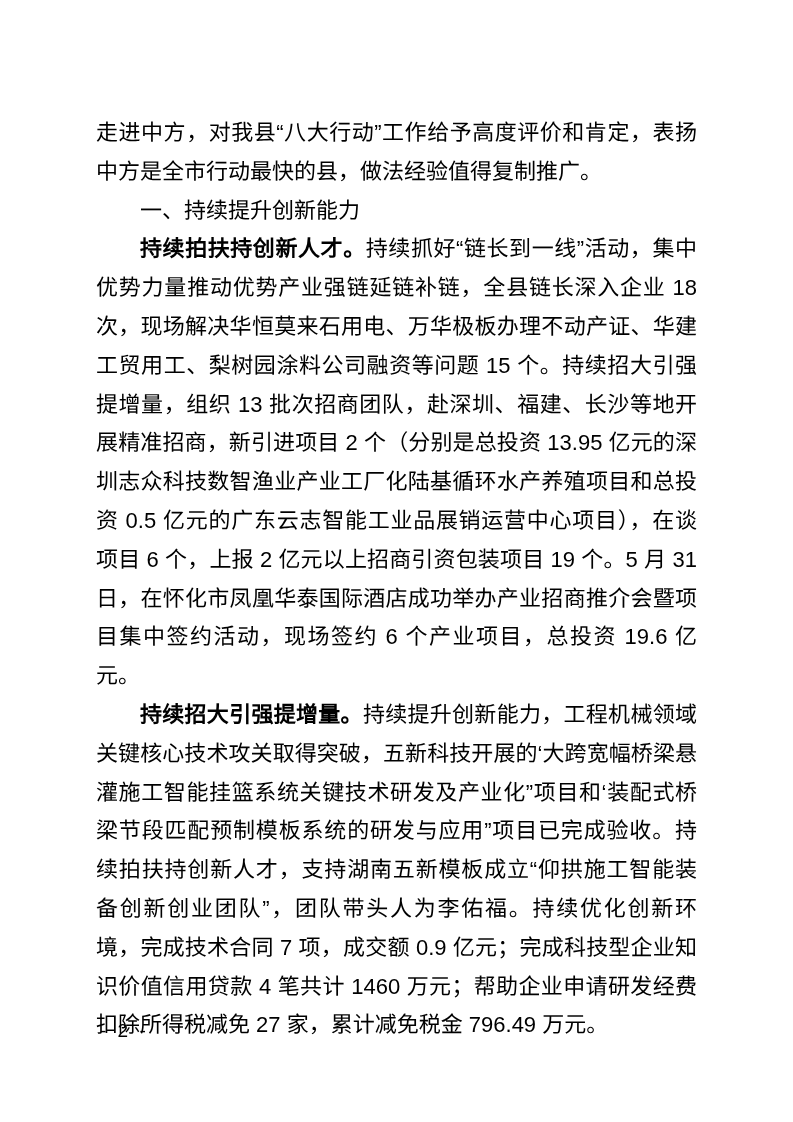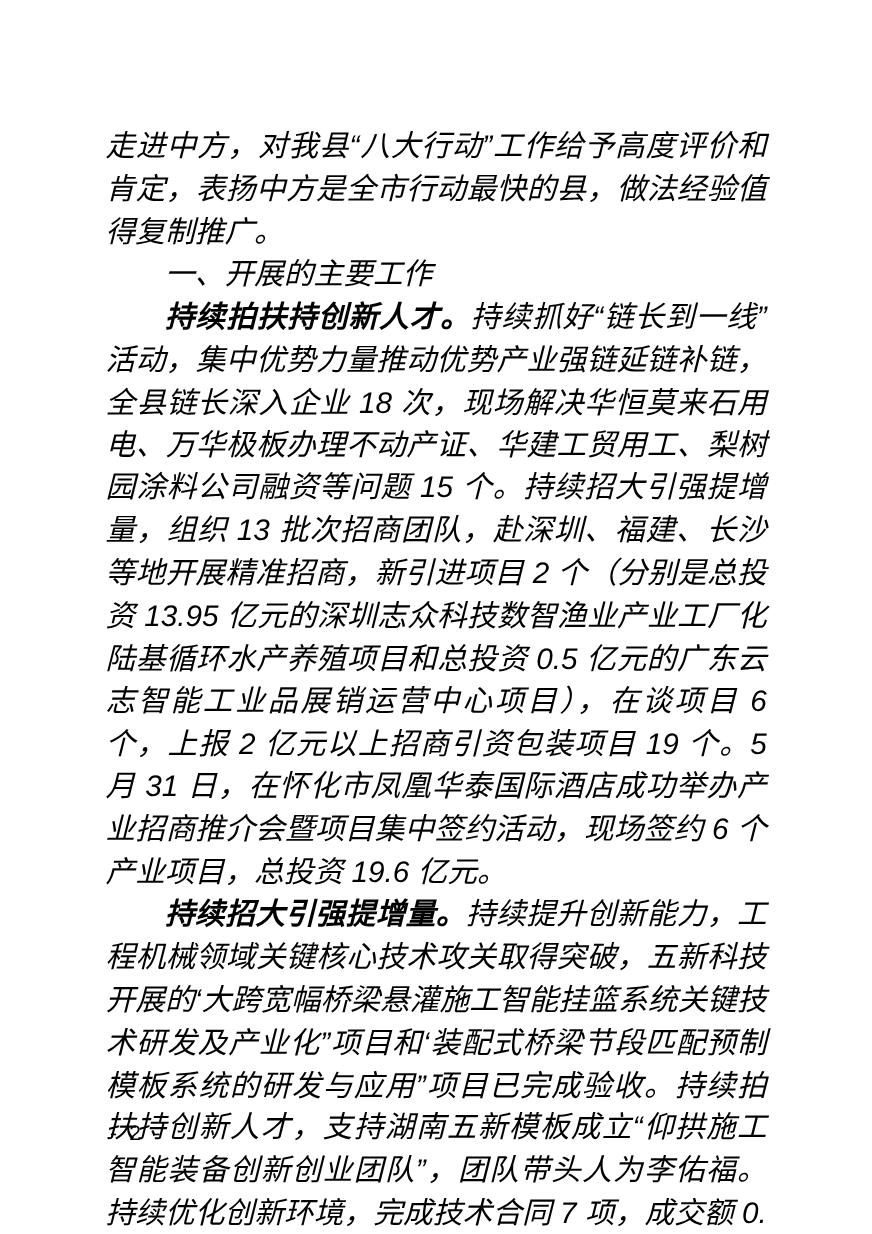--- a/index.html
+++ b/index.html
@@ -19,27 +19,26 @@
   }
   .content {
     position: absolute;
     left: 96px;
     top: 114px;
     width: 601px;
   }
   .content p {
     margin: 0;
     padding: 0;
-    font-size: 27px;
+    font-size: 22px;
     line-height: 38.8px;
     text-align: justify;
     text-align-last: left;
     letter-spacing: 0;
     word-break: break-all;
-    font-style: italic;
   }
   .content p.indent {
     text-indent: 2em;
   }
   .lead {
     font-weight: 700;
   }
   .page-number {
     position: absolute;
     left: 100px;
@@ -52,21 +51,21 @@
   }
 </style>
 </head>
 <body>
 
 <div class="page">
   <div class="content">
 
     <p><span>走进中方，对我县“八大行动”工作给予高度评价和肯定，表扬中方是全市行动最快的县，做法经验值得复制推广。</span></p>
 
-    <p class="indent"><span>一、开展的主要工作</span></p>
+    <p class="indent"><span>一、持续提升创新能力</span></p>
 
     <p class="indent"><span class="lead">持续拍扶持创新人才。</span><span>持续抓好“链长到一线”活动，集中优势力量推动优势产业强链延链补链，全县链长深入企业 18 次，现场解决华恒莫来石用电、万华极板办理不动产证、华建工贸用工、梨树园涂料公司融资等问题 15 个。持续招大引强提增量，组织 13 批次招商团队，赴深圳、福建、长沙等地开展精准招商，新引进项目 2 个（分别是总投资 13.95 亿元的深圳志众科技数智渔业产业工厂化陆基循环水产养殖项目和总投资 0.5 亿元的广东云志智能工业品展销运营中心项目），在谈项目 6 个，上报 2 亿元以上招商引资包装项目 19 个。5 月 31 日，在怀化市凤凰华泰国际酒店成功举办产业招商推介会暨项目集中签约活动，现场签约 6 个产业项目，总投资 19.6 亿元。</span></p>
 
     <p class="indent"><span class="lead">持续招大引强提增量。</span><span>持续提升创新能力，工程机械领域关键核心技术攻关取得突破，五新科技开展的‘大跨宽幅桥梁悬灌施工智能挂篮系统关键技术研发及产业化”项目和‘装配式桥梁节段匹配预制模板系统的研发与应用”项目已完成验收。持续拍扶持创新人才，支持湖南五新模板成立“仰拱施工智能装备创新创业团队”，团队带头人为李佑福。持续优化创新环境，完成技术合同 7 项，成交额 0.9 亿元；完成科技型企业知识价值信用贷款 4 笔共计 1460 万元；帮助企业申请研发经费扣除所得税减免 27 家，累计减免税金 796.49 万元。</span></p>
 
   </div>
 
   <div class="page-number">- 2 -</div>
 </div>
 

